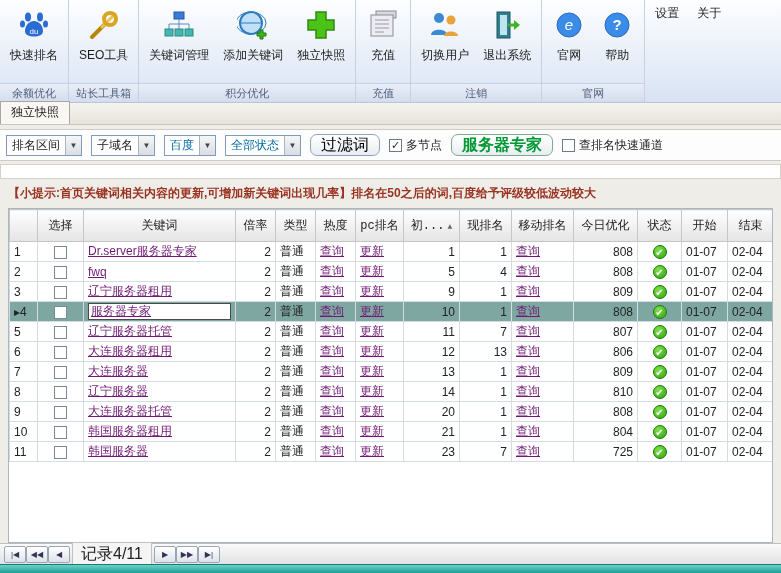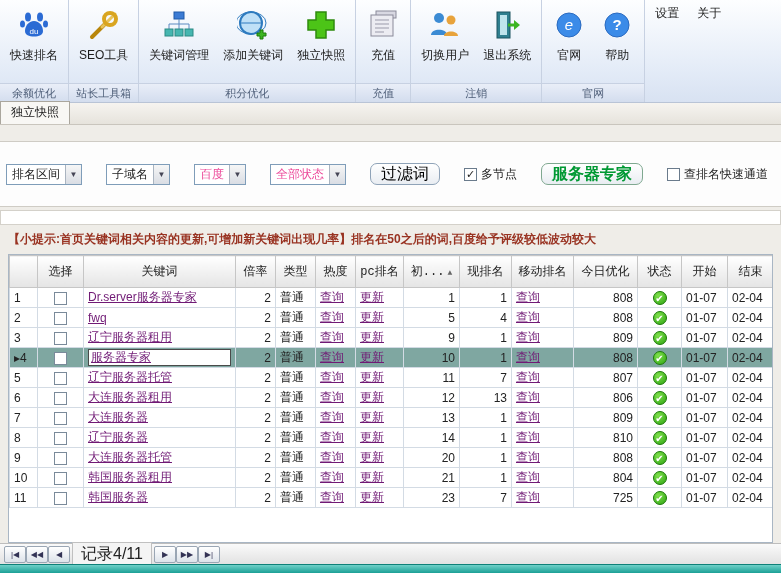--- a/index.html
+++ b/index.html
@@ -32,30 +32,30 @@
   .rgroup-small { display: flex; flex-direction: row; justify-content: flex-start; padding: 5px 10px; gap: 18px; }
   .small-btn { cursor: pointer; color: #1c1c1c; white-space: nowrap; }
   
   .tabstrip { height: 22px; background: linear-gradient(#f6f4f0, #e6e3dc); border-bottom: 1px solid #c9c5bd; display: flex; align-items: flex-end; }
   .tab {
     margin-left: 0; padding: 2px 10px 3px 10px; background: #f8f7f4;
     border: 1px solid #aaa69d; border-bottom: none; font-size: 12px; cursor: pointer;
   }
   
   .filterbar {
-    margin-top: 16px; background: #fdfdfd; border-top: 1px solid #cfccc5; border-bottom: 1px solid #cfccc5;
-    padding: 21px 6px; display: flex; align-items: center; gap: 24px;
+    margin-top: 4px; background: #fdfdfd; border-top: 1px solid #cfccc5; border-bottom: 1px solid #cfccc5;
+    padding: 4px 6px; display: flex; align-items: center; gap: 9px;
   }
   .dd { display: inline-flex; align-items: center; height: 21px; background: #fff; border: 1px solid #7f9db9; cursor: pointer; }
   .dd .ddtxt { padding: 0 5px; white-space: nowrap; }
   .dd .ddarrow {
     width: 16px; height: 100%; display: flex; align-items: center; justify-content: center;
     font-size: 8px; color: #445; background: linear-gradient(#f6f6f6, #d9dde4); border-left: 1px solid #aab4c0;
   }
-  .dd.red .ddtxt { color: #ec4899; }
+  .dd.red .ddtxt { color: #0369a1; }
   .fbtn {
     height: 22px; padding: 0 10px; border: 1px solid #8fa3b8; border-radius: 7px;
     background: linear-gradient(#ffffff, #e9edf2); font-size: 16px; cursor: pointer;
     font-family: inherit;
   }
   .fbtn.green { color: #009933; font-weight: bold; border-color: #7fa890; }
   .chkwrap { display: inline-flex; align-items: center; gap: 4px; cursor: pointer; }
   .cbx {
     width: 13px; height: 13px; background: #fff; border: 1px solid #6a7b8c;
     display: inline-flex; align-items: center; justify-content: center; font-size: 11px; line-height: 11px; color: #222;

